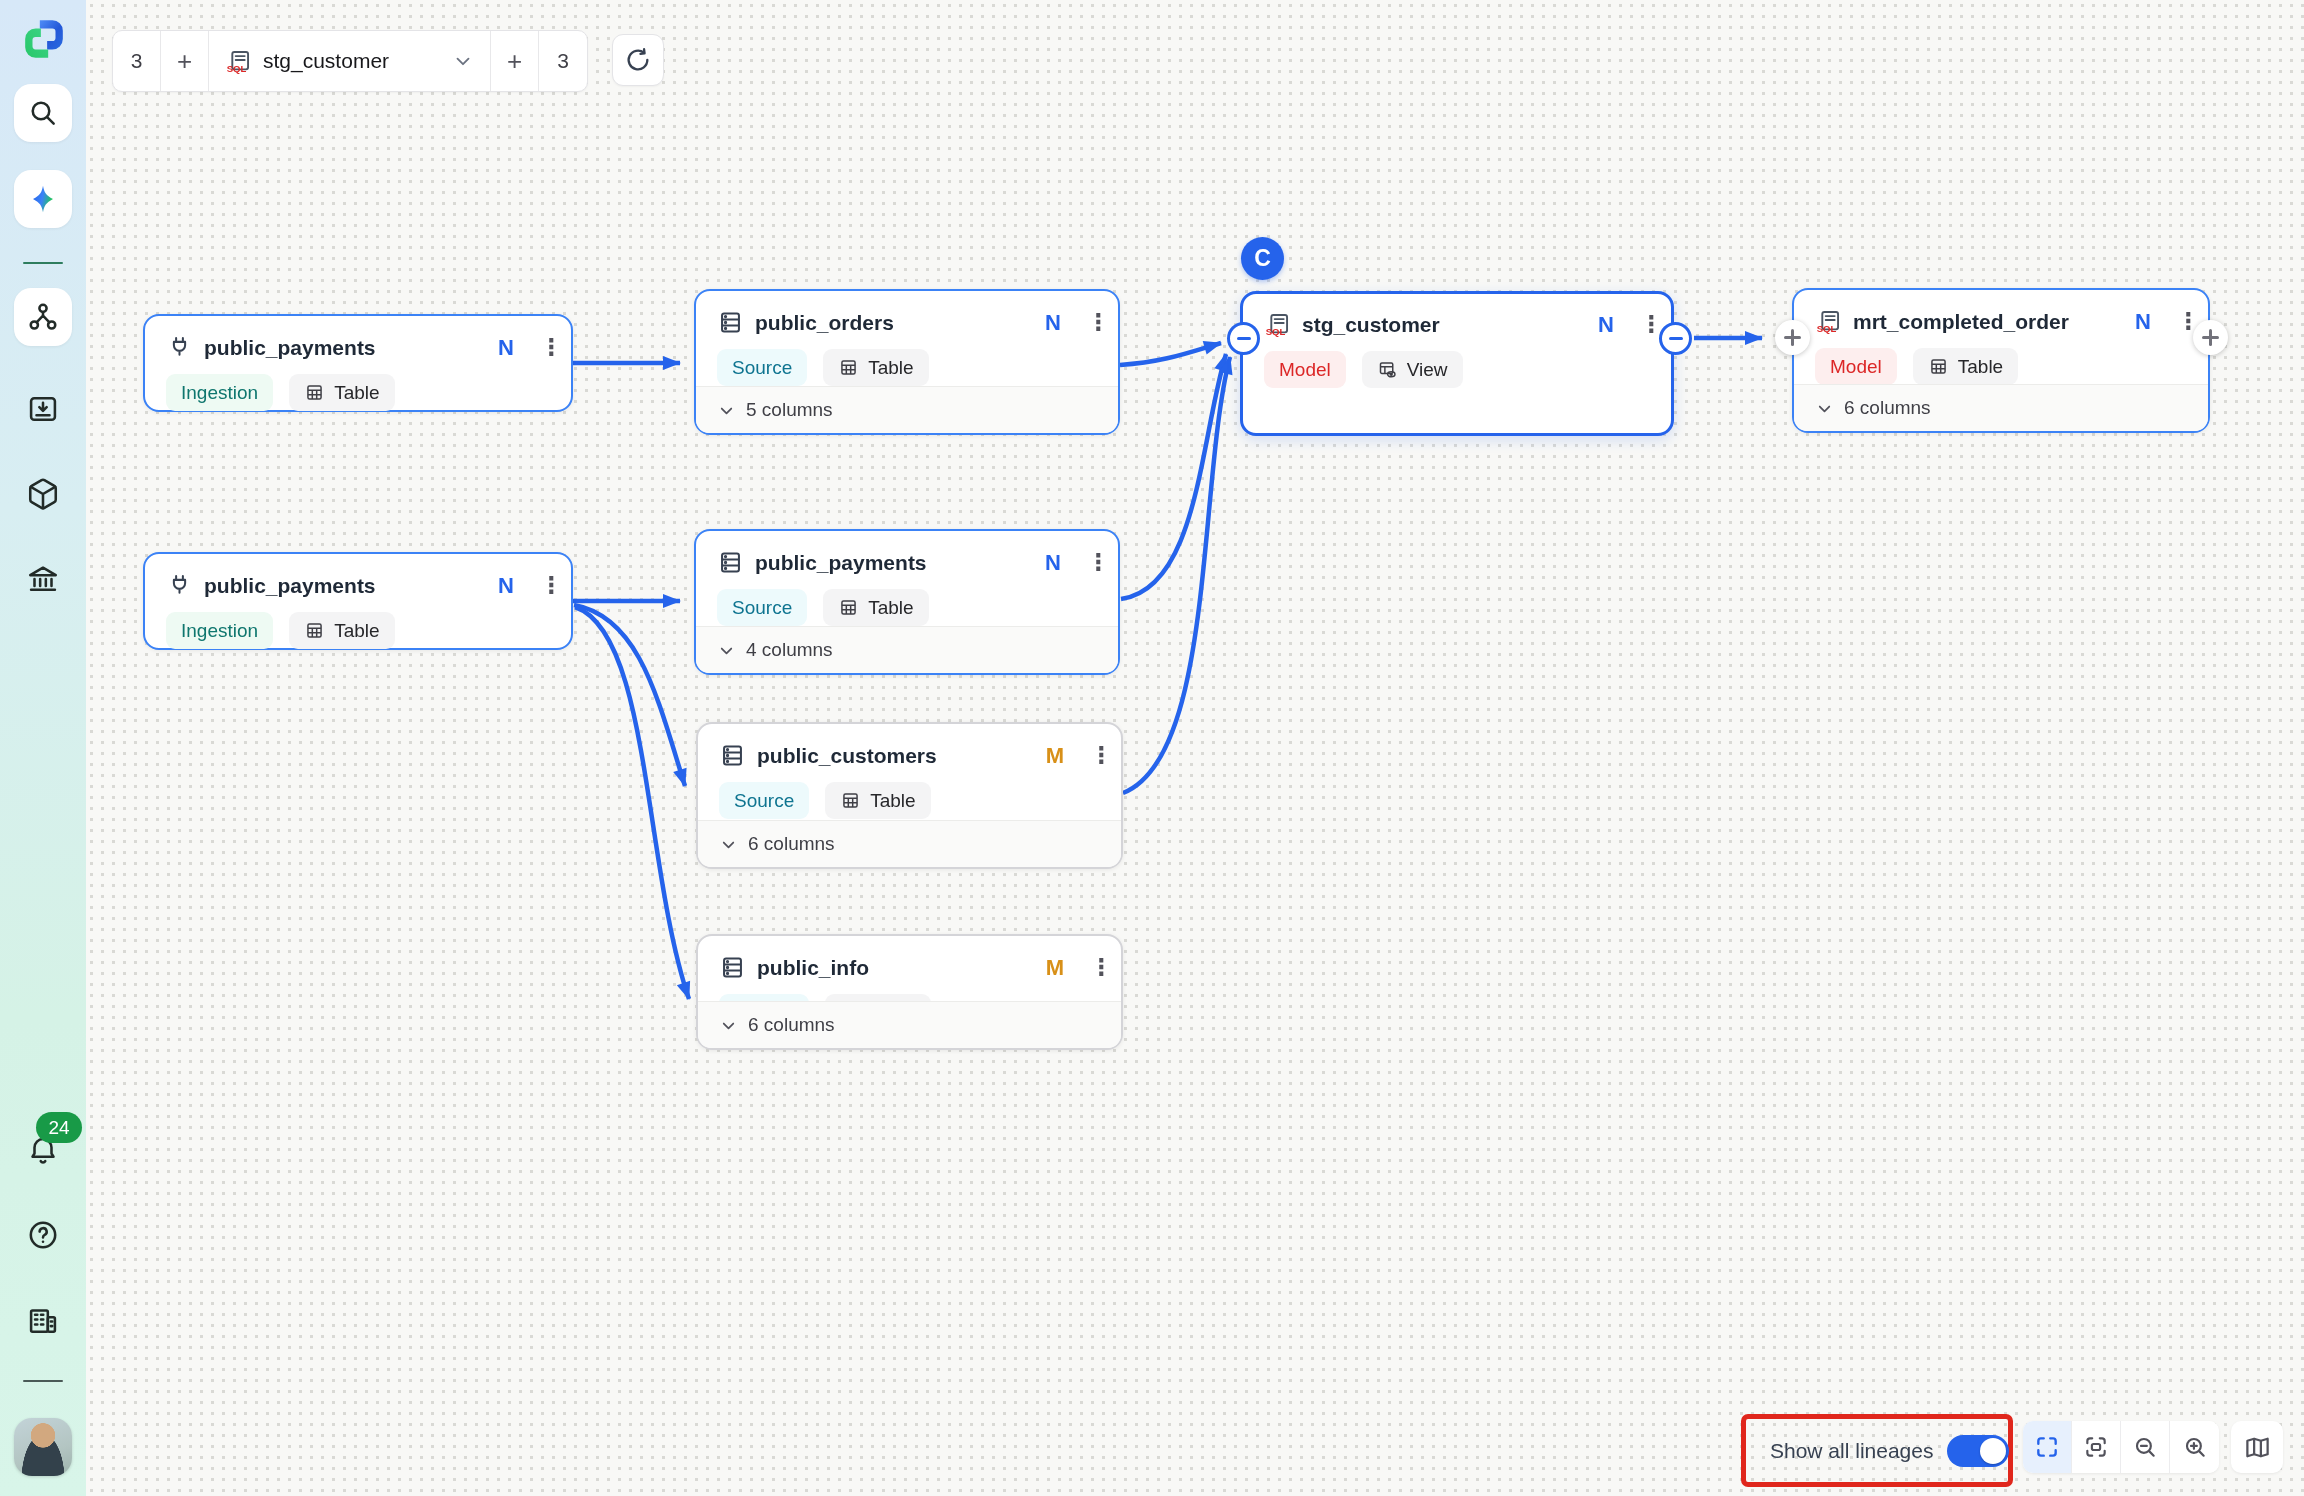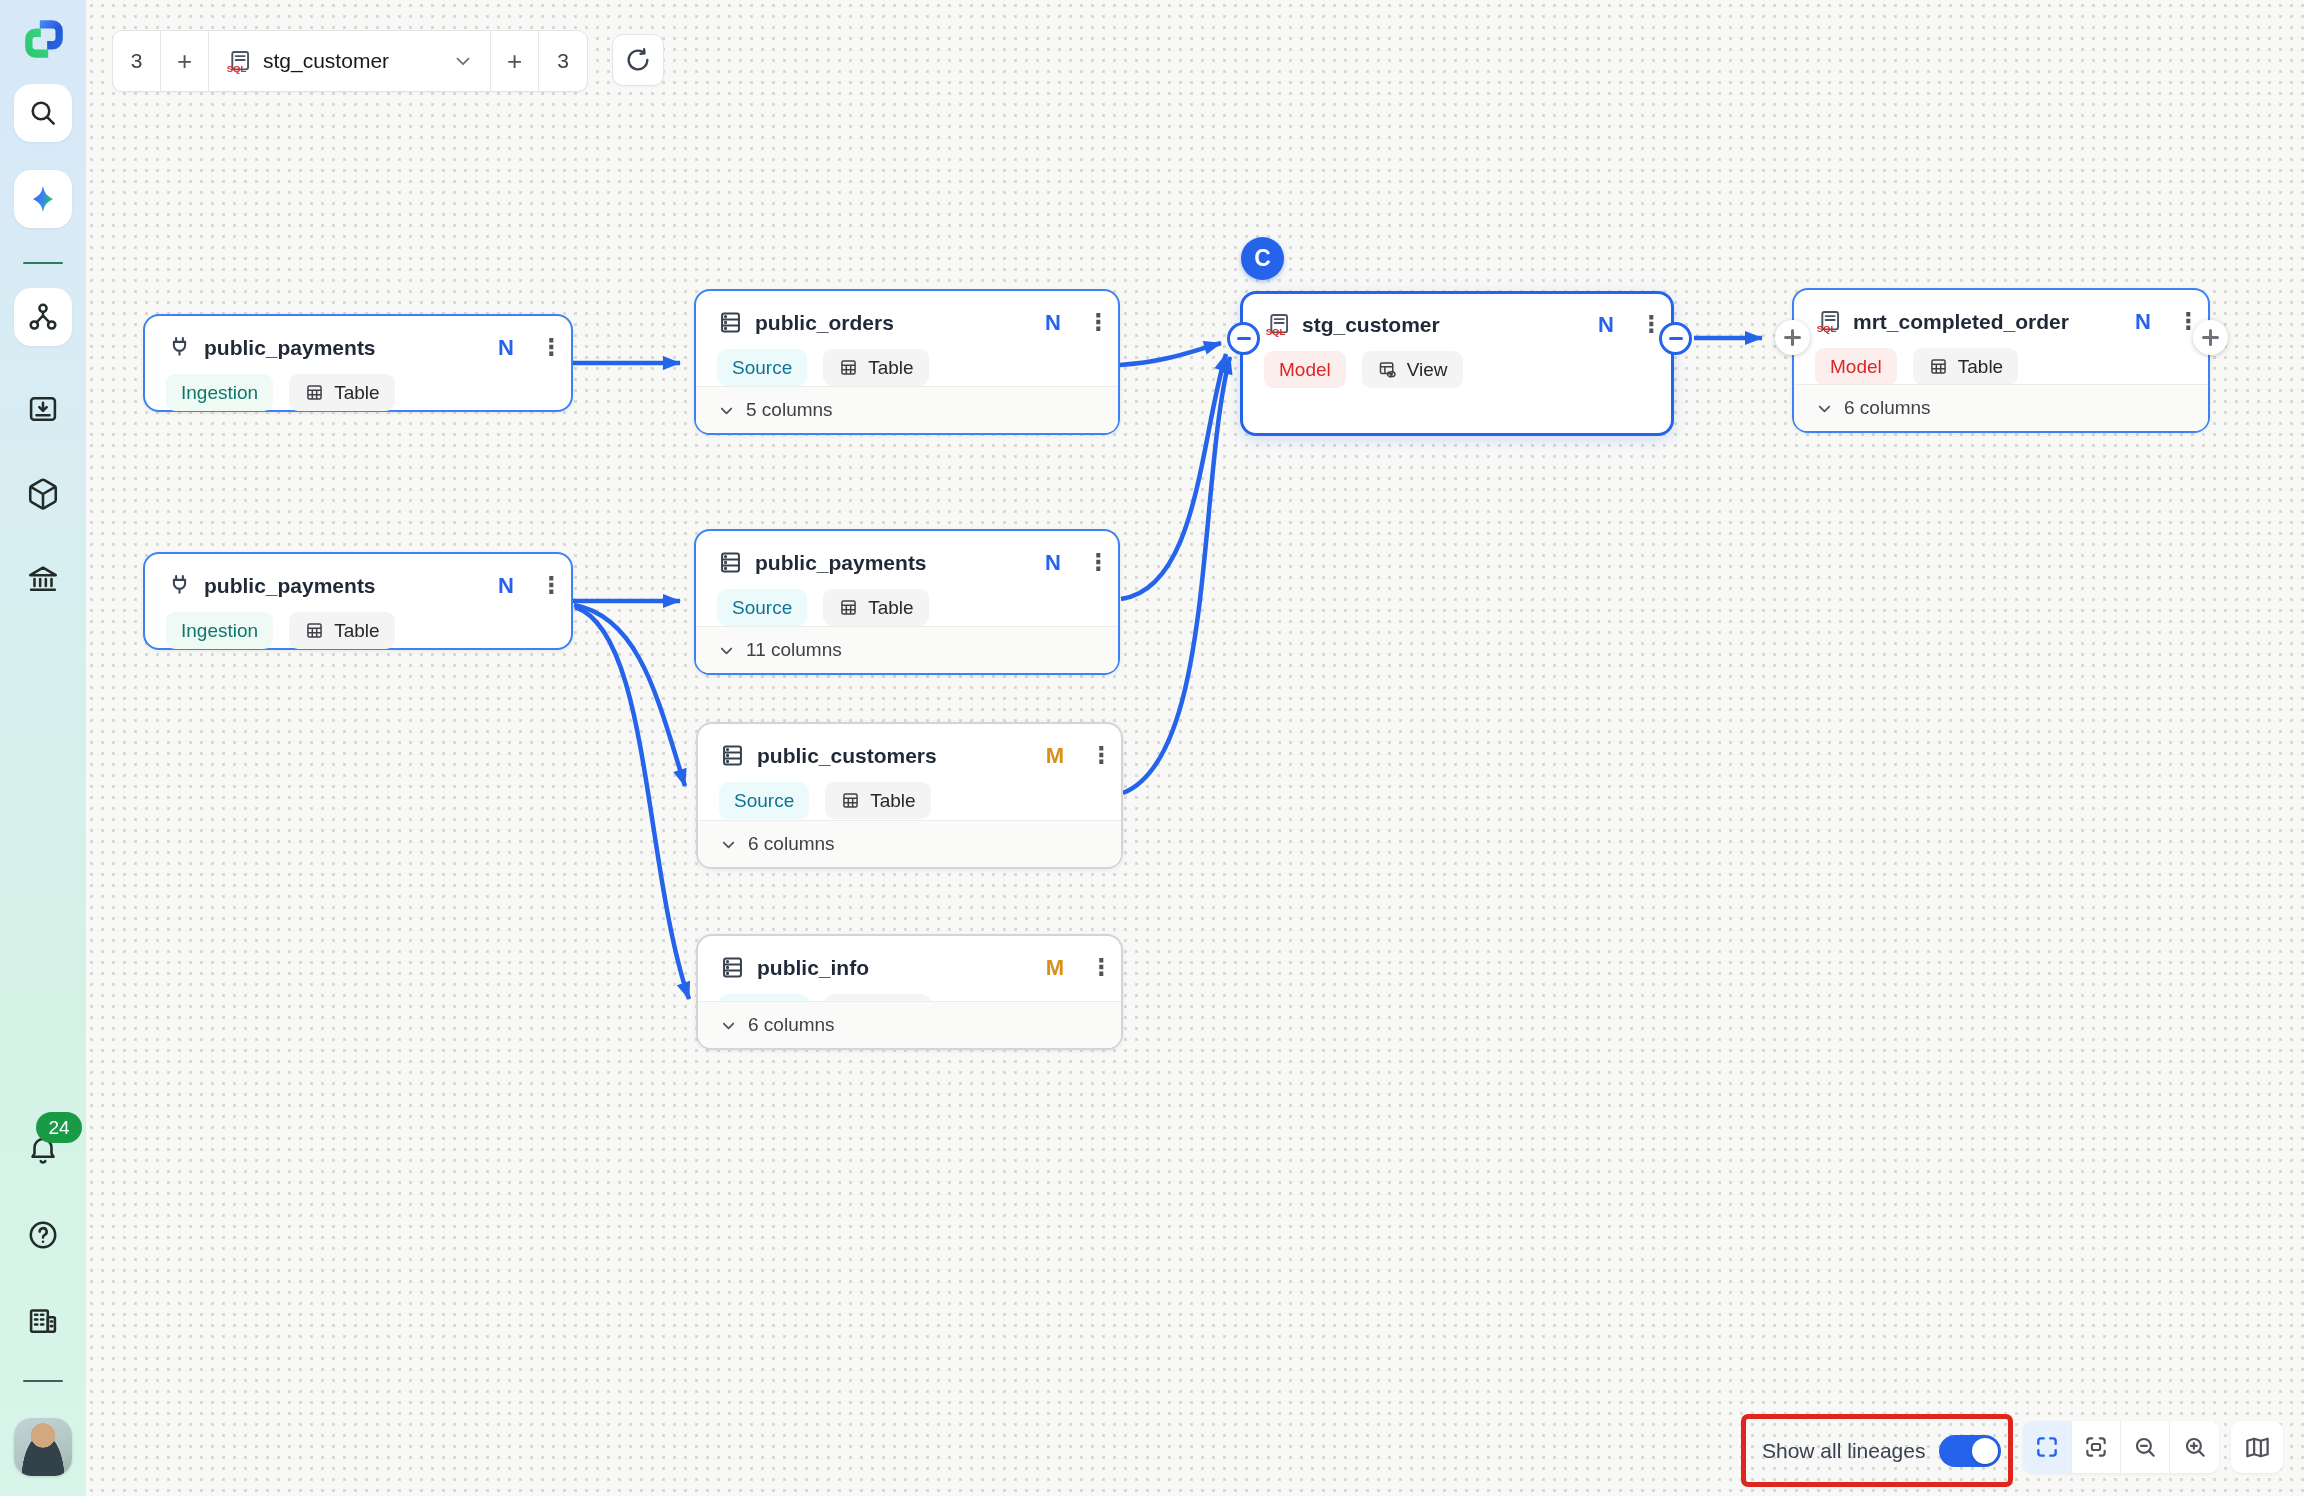--- a/index.html
+++ b/index.html
@@ -104,21 +104,21 @@
   .context-badge {
     position:absolute; left:1241px; top:237px; width:43px; height:43px; border-radius:50%;
     background:#2563eb; color:#fff; font-size:23px; font-weight:700; display:flex;
     align-items:center; justify-content:center; z-index:4; box-shadow:0 2px 5px rgba(37,99,235,.35);
   }
 
   
   .lineage-box {
     position:absolute; left:1741px; top:1414px; width:272px; height:73px; z-index:12;
     border:5px solid #e0261c; border-radius:7px; display:flex; align-items:center;
-    justify-content:space-between; padding:0 12px 0 16px; background:transparent;
+    justify-content:space-between; padding:0 12px 0 24px; background:transparent;
   }
   .lineage-label { font-size:21px; color:#374151; white-space:nowrap; }
   .toggle { position:relative; width:62px; height:32px; border-radius:17px; background:#2563eb; cursor:pointer; flex:none; margin-left:14px; }
   .toggle .knob { position:absolute; right:3px; top:3px; width:26px; height:26px; border-radius:50%; background:#fff; box-shadow:0 1px 2px rgba(0,0,0,.25); }
   .zoom-group {
     position:absolute; left:2023px; top:1421px; width:196px; height:52px; background:#fff;
     border-radius:10px; display:flex; z-index:12; box-shadow:0 1px 3px rgba(0,0,0,.07); overflow:hidden;
   }
   .zg-btn { width:49px; display:flex; align-items:center; justify-content:center; border-right:1px solid #ececee; cursor:pointer; background:#fff; }
   .zg-btn:last-child { border-right:none; }
@@ -375,21 +375,21 @@
         <rect x="4.5" y="4.5" width="15" height="15" rx="1.8"></rect>
           <path d="M4.5,9.5 h15 M4.5,14.5 h15 M9.5,9.5 v10 M14.5,9.5 v10"></path>
       </svg>
       <span>Table</span>
     </span>
   </div>
   <div class="card-foot">
     <svg class="icon" viewBox="0 0 24 24" width="19" height="19" fill="none" stroke="#52525b" stroke-width="2.2" stroke-linecap="round" stroke-linejoin="round">
         <path d="M6,9.5 L12,15.5 L18,9.5"></path>
       </svg>
-    <span>11 columns</span>
+    <span>4 columns</span>
   </div>
 </div>
 
 <div class="card gray" style="left:696px;top:722px;width:427px;height:147px">
   <div class="card-head">
     <svg class="icon" viewBox="0 0 24 24" width="27" height="27" fill="none" stroke="#374151" stroke-width="1.8" stroke-linejoin="round">
       <rect x="4.5" y="4" width="15" height="16" rx="1.8"></rect>
         <path d="M4.5,9.3 h15 M4.5,14.6 h15"></path>
       <circle cx="7.6" cy="6.7" r="0.55" fill="#374151"></circle>
         <circle cx="7.6" cy="12" r="0.55" fill="#374151"></circle>

